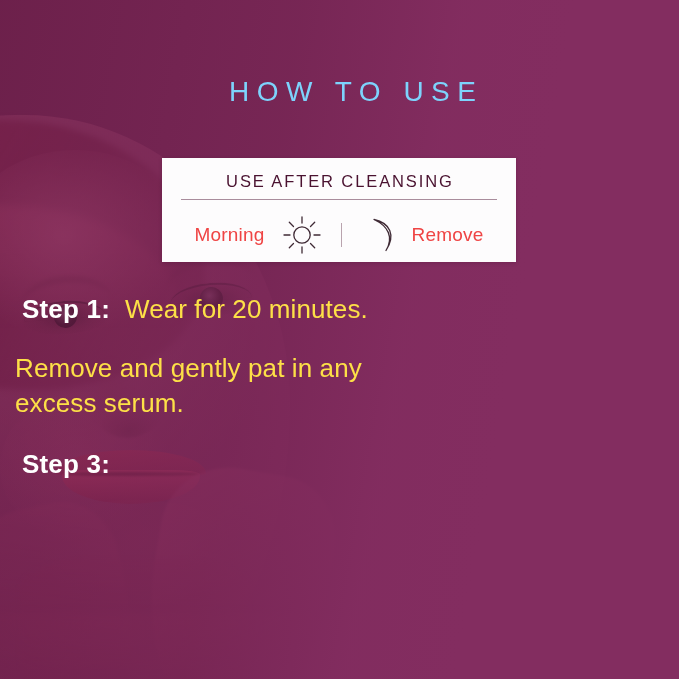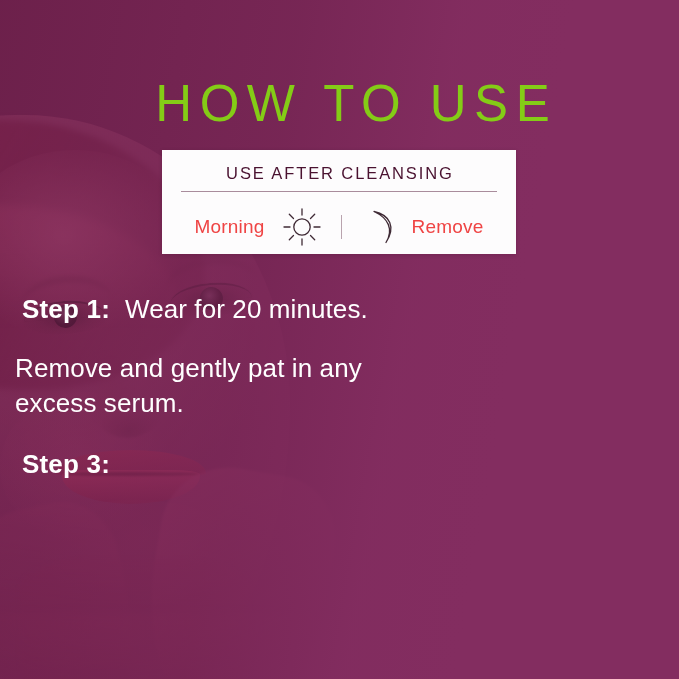--- a/index.html
+++ b/index.html
@@ -225,34 +225,34 @@
 
   
   .content { position: absolute; inset: 0; }
 
   .title {
     position: absolute;
     left: 0;
     right: 0;
     top: 78px;
     text-align: center;
-    color: #84cc16;
-    font-size: 51px;
+    color: #7dd3fc;
+    font-size: 28px;
     font-weight: 300;
     letter-spacing: 7.5px;
     line-height: 1;
     text-indent: 7.5px;
     font-family: "Liberation Sans", sans-serif;
     margin-left: 26px;
   }
 
   .card {
     position: absolute;
     left: 162px;
-    top: 150px;
+    top: 158px;
     width: 354px;
     height: 104px;
     background: #fdfcfd;
     box-shadow: 0 1px 4px rgba(40,8,30,0.18);
   }
   .card-title {
     position: absolute;
     left: 0;
     right: 0;
     top: 14px;
@@ -314,21 +314,21 @@
     text-align: right;
     color: #ffffff;
     font-size: 26px;
     font-weight: bold;
     line-height: 35px;
     letter-spacing: 0.2px;
     white-space: nowrap;
   }
   .step-text {
     margin-left: 15px;
-    color: #ffffff;
+    color: #fde047;
     font-size: 26px;
     font-weight: 300;
     line-height: 35px;
     letter-spacing: 0.1px;
     max-width: 420px;
   }
   .step-text .tm {
     font-size: 14px;
     vertical-align: super;
     letter-spacing: 0;

